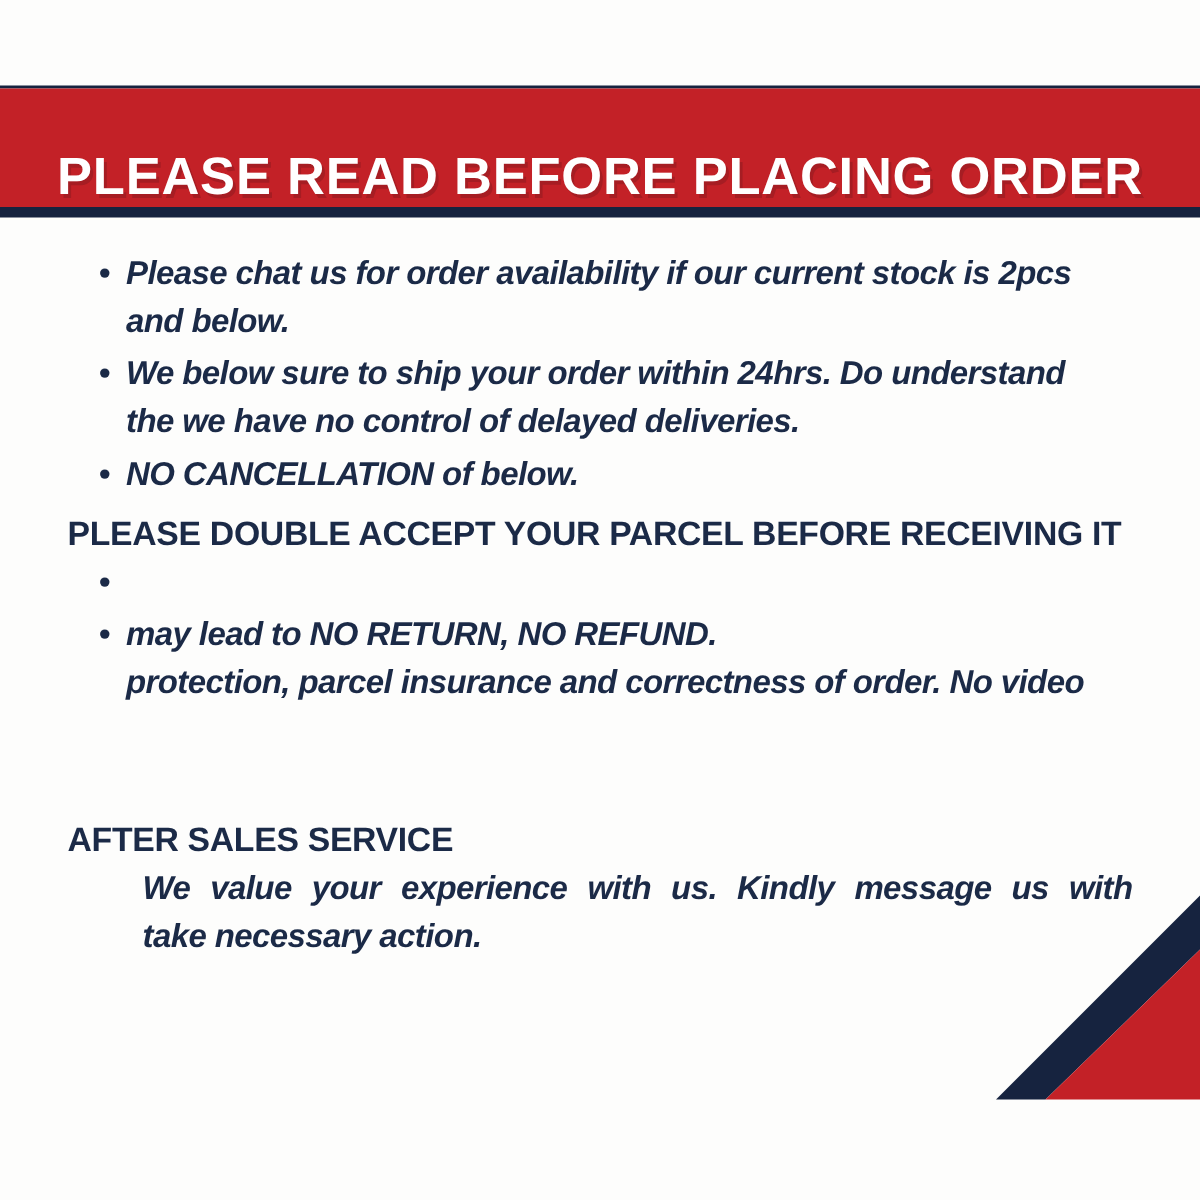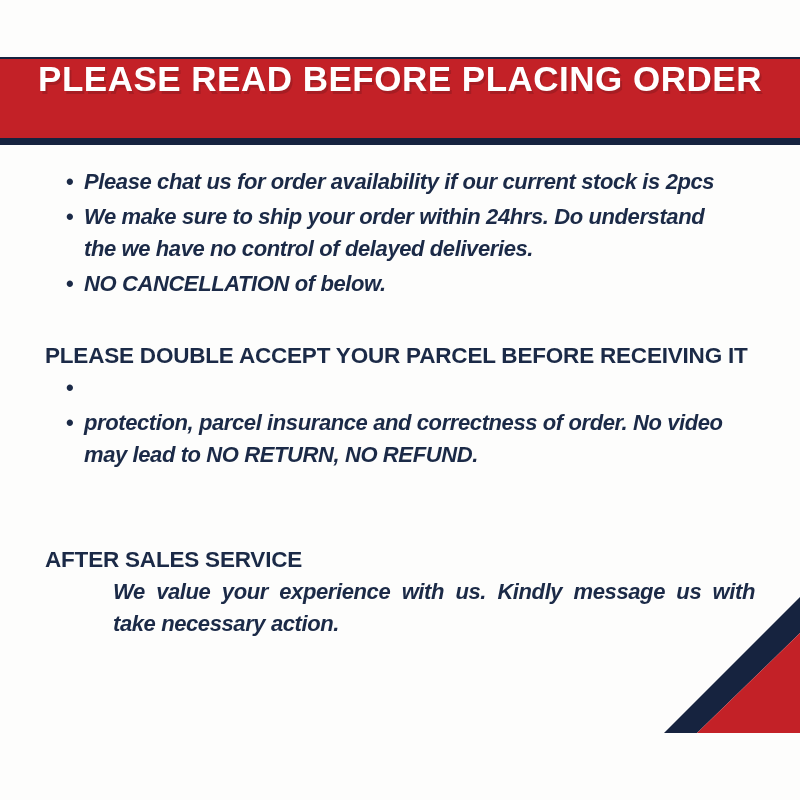--- a/index.html
+++ b/index.html
@@ -21,21 +21,21 @@
     color: var(--text);
   }
   
   .rule-top {
     position: absolute; top: 57px; left: 0; right: 0; height: 2px;
     background: var(--navy);
   }
   .banner-red {
     position: absolute; top: 59px; left: 0; right: 0; height: 79px;
     background: var(--red);
-    display: flex; align-items: flex-start; justify-content: center;
+    display: flex; align-items: flex-end; justify-content: center;
   }
   .banner-title {
     margin: 0;
     font-size: 35px;
     font-weight: bold;
     letter-spacing: 0.5px;
     color: var(--banner_text);
     white-space: nowrap;
     text-shadow: 2px 3px 0 rgba(100, 20, 25, 0.30);
   }
@@ -66,47 +66,48 @@
     letter-spacing: -0.2px; line-height: 30px; white-space: nowrap;
     color: var(--text);
   }
   .h-parcel { top: 341px; }
   .h-after { top: 545px; }
   .after-para {
     position: absolute; top: 576px; left: 95px; width: 660px;
     font-style: italic; font-weight: bold; font-size: 22px;
     letter-spacing: -0.4px;
   }
-  .after-para .line { white-space: normal; margin-left: 18px; }
+  .after-para .line { white-space: normal; }
   .just { text-align: justify; text-align-last: justify; }
   
   .corner { position: absolute; left: 640px; top: 580px; }
 </style>
 </head>
 <body>
 
 <div class="page">
 
   <div class="rule-top"></div>
   <div class="banner-red">
     <h1 class="banner-title">PLEASE READ BEFORE PLACING ORDER</h1>
   </div>
   <div class="rule-bottom"></div>
 
   <ul class="bullets s1">
     <li>
       <span class="dot">•</span>
       <span class="li-lines">
         <span class="line" style="display:block">Please chat us for order availability if our current stock is 2pcs</span>
+        <span class="line" style="display:block">and below.</span>
       </span>
     </li>
     <li>
       <span class="dot">•</span>
       <span class="li-lines">
-        <span class="line" style="display:block">We make sure to ship your order within 24hrs. Do understand</span>
+        <span class="line" style="display:block">We below sure to ship your order within 24hrs. Do understand</span>
         <span class="line" style="display:block">the we have no control of delayed deliveries.</span>
       </span>
     </li>
     <li>
       <span class="dot">•</span>
       <span class="li-lines">
         <span class="line" style="display:block">NO CANCELLATION of below.</span>
       </span>
     </li>
   </ul>
@@ -115,22 +116,22 @@
 
   <ul class="bullets s2">
     <li>
       <span class="dot">•</span>
       <span class="li-lines">
       </span>
     </li>
     <li>
       <span class="dot">•</span>
       <span class="li-lines">
+        <span class="line" style="display:block">may lead to NO RETURN, NO REFUND.</span>
         <span class="line" style="display:block">protection, parcel insurance and correctness of order. No video</span>
-        <span class="line" style="display:block">may lead to NO RETURN, NO REFUND.</span>
       </span>
     </li>
   </ul>
 
   <h2 class="section-heading h-after">AFTER SALES SERVICE</h2>
 
   <div class="after-para">
     <span class="line just" style="display:block">We value your experience with us. Kindly message us with</span>
     <span class="line" style="display:block">take necessary action.</span>
   </div>

